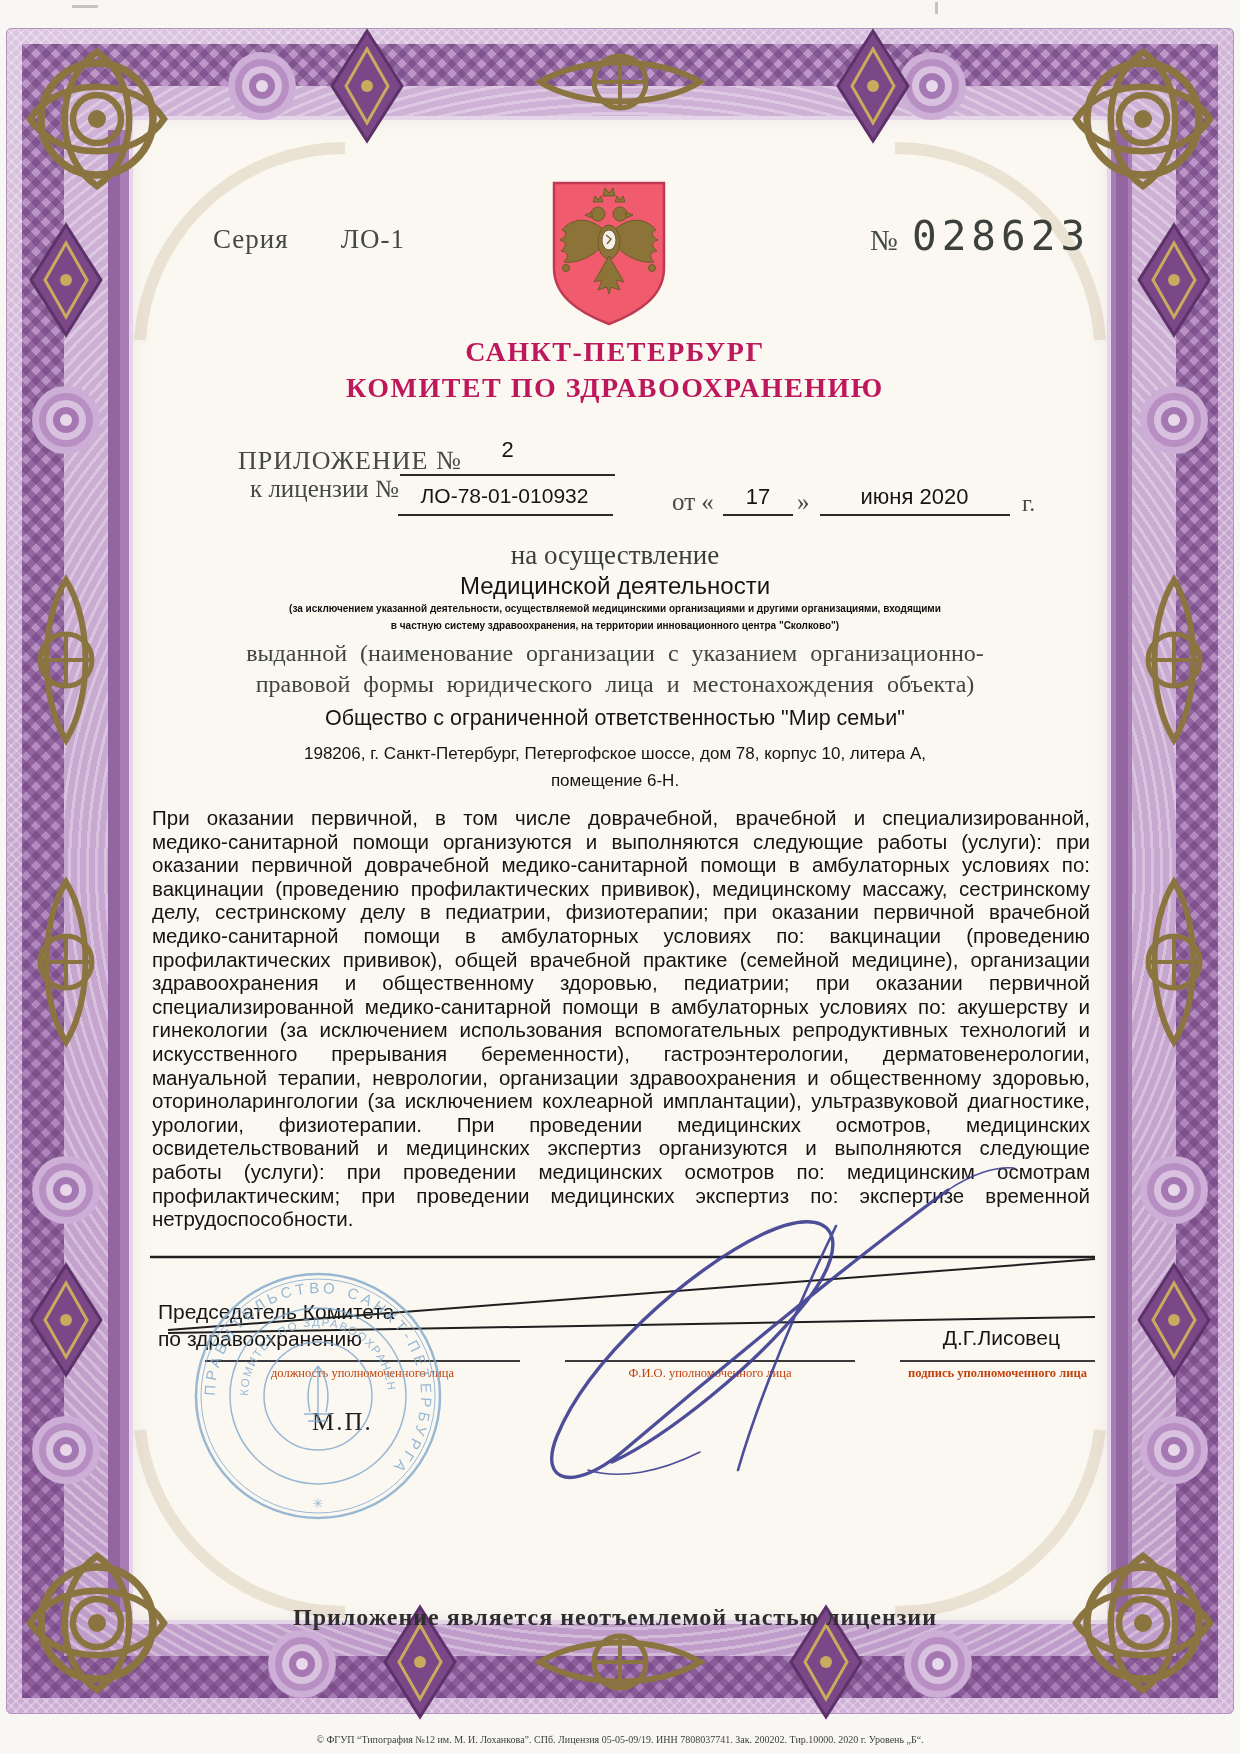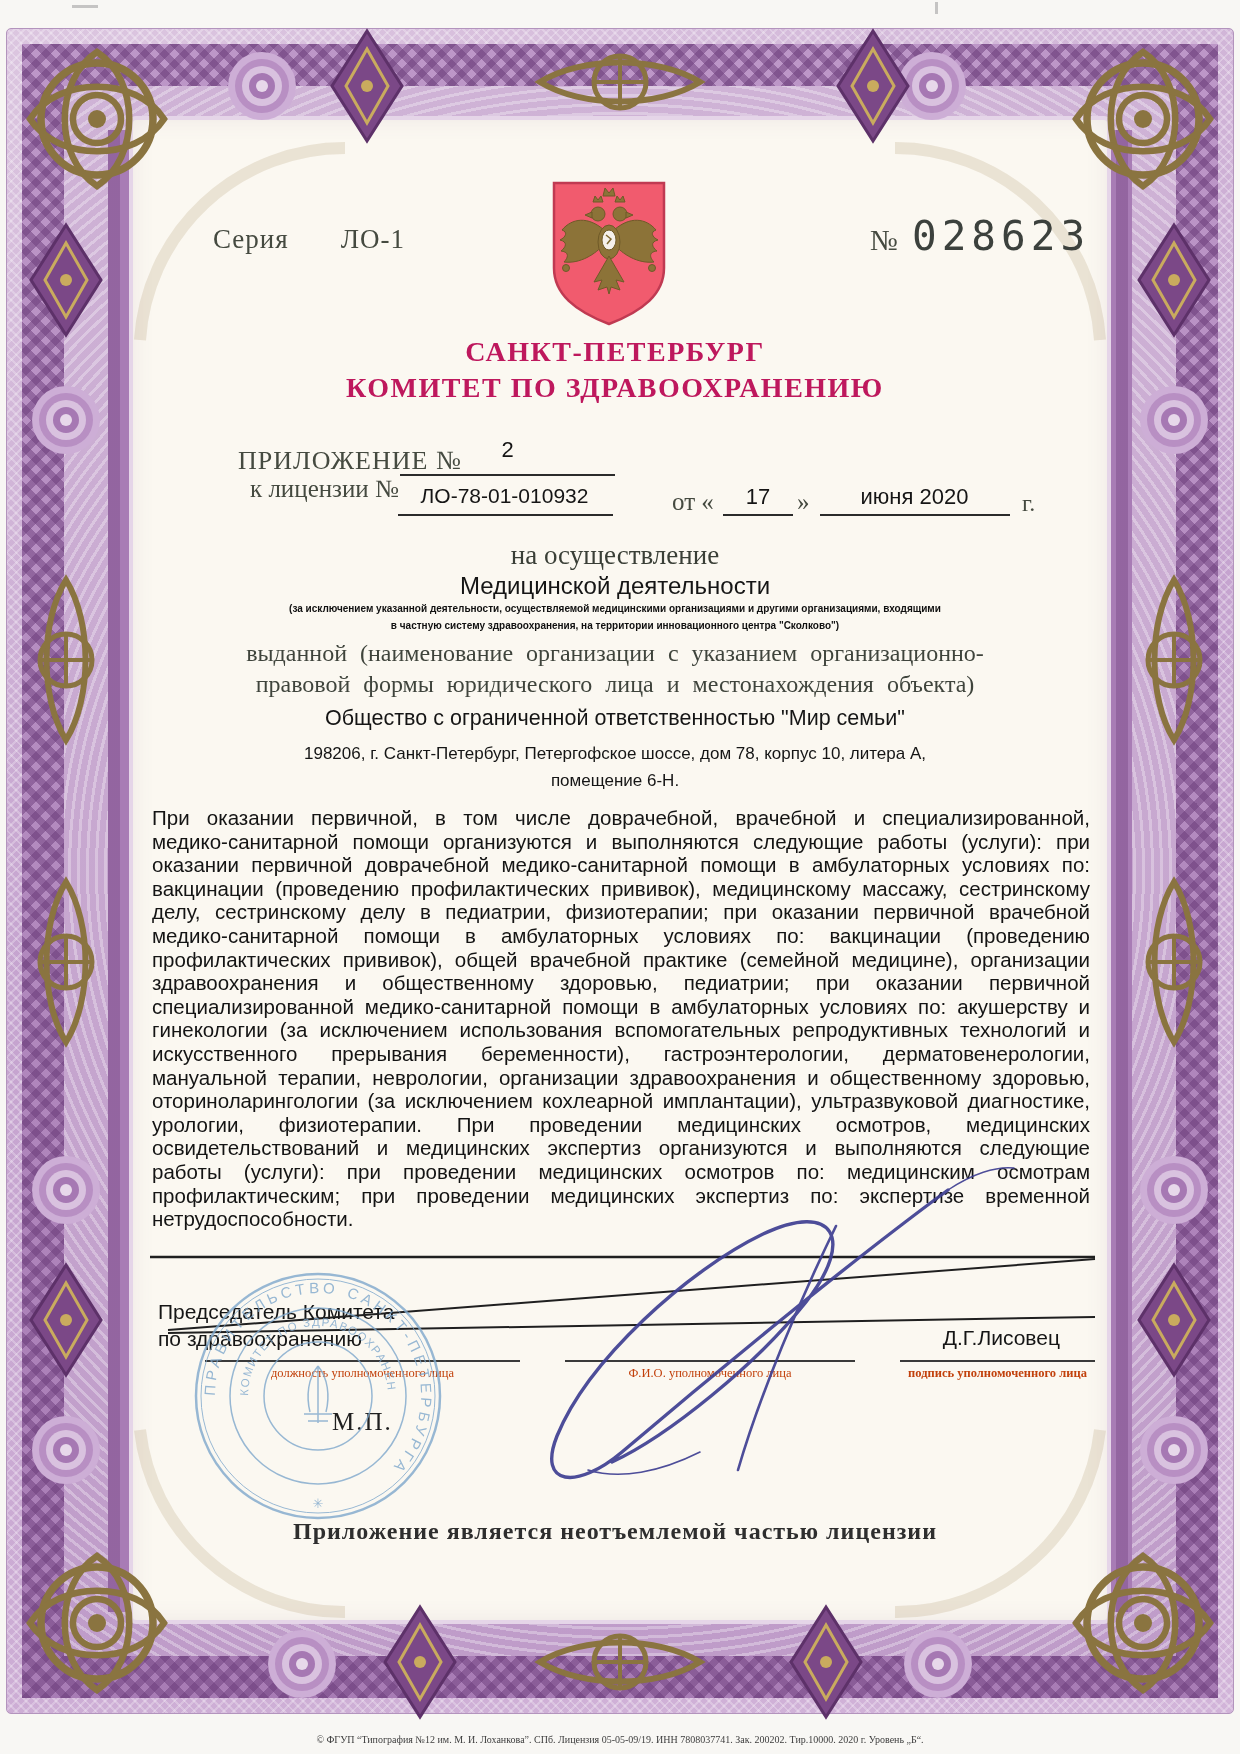--- a/index.html
+++ b/index.html
@@ -58,22 +58,22 @@
   .orgname{left:140px;top:706px;width:950px;font-size:21.5px;}
   .orgaddr{left:140px;top:740px;width:950px;font-size:17px;line-height:27px;}
   .works{left:152px;top:806px;width:938px;font-size:20.5px;line-height:23.6px;
          text-align:justify;word-spacing:2.5px;color:#141414;}
   .pos1{left:158px;top:1300px;font-size:21px;}
   .pos2{left:158px;top:1327px;font-size:21px;}
   .signer{left:760px;top:1326px;width:300px;text-align:right;font-size:21px;}
   .rule{position:absolute;height:1.5px;background:#3a3a3a;top:1360px;}
   .cap{position:absolute;top:1366px;font-size:12.5px;color:#c2410c;text-align:center;
        font-family:"Liberation Serif",serif;}
-  .mp{left:332px;top:1408px;font-size:25px;color:#1f1f1f;letter-spacing:2px;}
-  .note{left:140px;top:1518px;width:950px;font-size:24px;font-weight:bold;letter-spacing:1px;color:#2e2e2e;}
+  .mp{left:312px;top:1408px;font-size:25px;color:#1f1f1f;letter-spacing:2px;}
+  .note{left:140px;top:1604px;width:950px;font-size:24px;font-weight:bold;letter-spacing:1px;color:#2e2e2e;}
   .imprint{left:120px;top:1734px;width:1000px;font-size:10px;color:#3d3d3d;}
   .artifact{position:absolute;background:#9a9a9a;opacity:.55;}
   .overlay{position:absolute;left:0;top:0;pointer-events:none;}
 </style>
 </head>
 <body>
 
 <div class="page">
 
   <div class="artifact" style="left:72px;top:5px;width:26px;height:3px;"></div>

